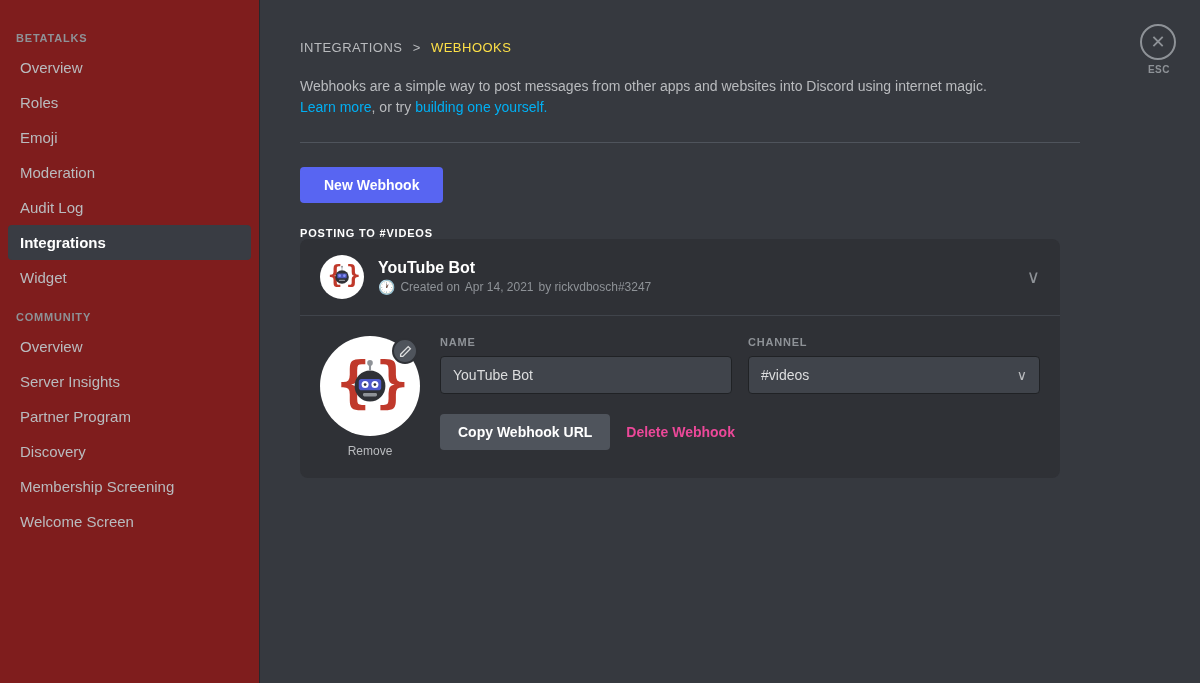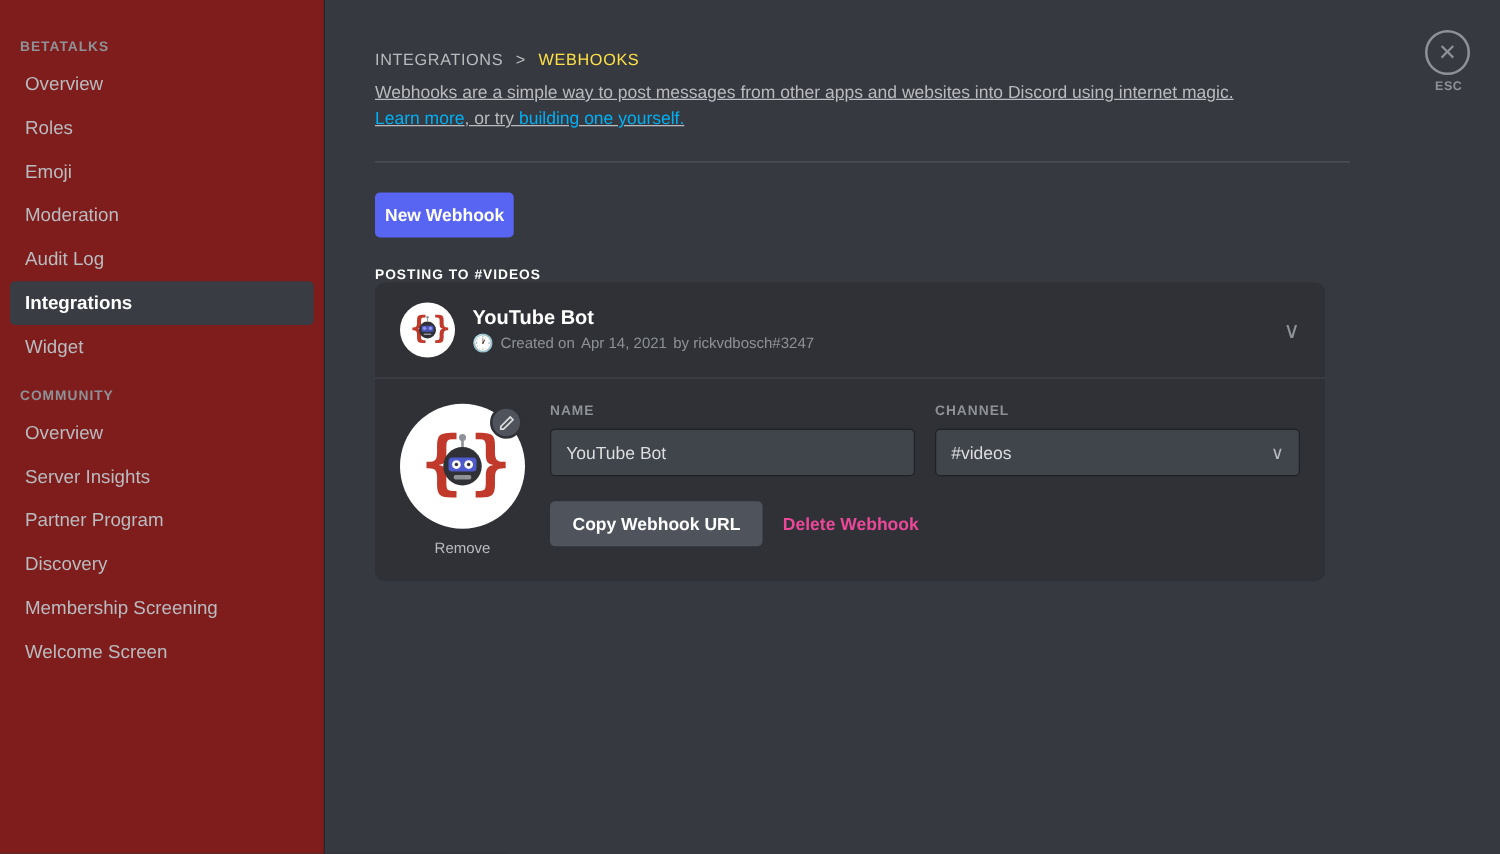--- a/index.html
+++ b/index.html
@@ -71,42 +71,41 @@
     }
     .breadcrumb-separator {
       margin: 0 6px;
       color: #b9bbbe;
     }
 
     .page-description {
       font-size: 14px;
       color: #b9bbbe;
       line-height: 1.5;
-      margin-top: 8px;
+      margin-top: 21px;
       max-width: 760px;
-      text-decoration: underline;
     }
     .page-description a {
       color: #00b0f4;
       text-decoration: none;
     }
 
     .divider {
       border: none;
       border-top: 1px solid #4f545c;
       margin: 24px 0;
       max-width: 780px;
     }
 
     .new-webhook-btn {
       background: #5865f2;
       color: #fff;
       border: none;
       border-radius: 4px;
-      padding: 10px 8px;
+      padding: 10px 24px;
       font-size: 14px;
       font-weight: 600;
       cursor: pointer;
       margin-bottom: 24px;
     }
 
     .posting-label {
       font-size: 11px;
       font-weight: 700;
       color: #8e9297;

